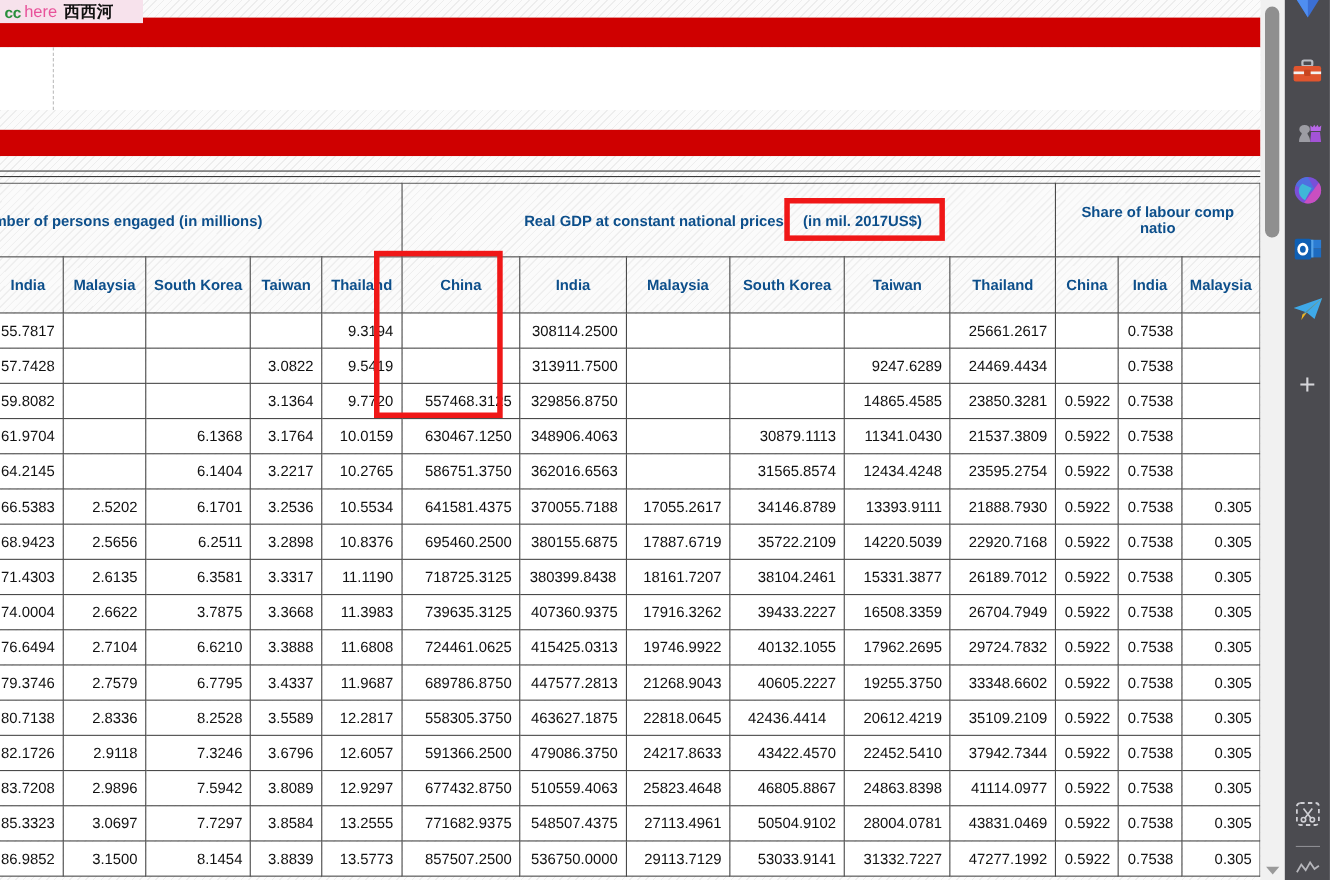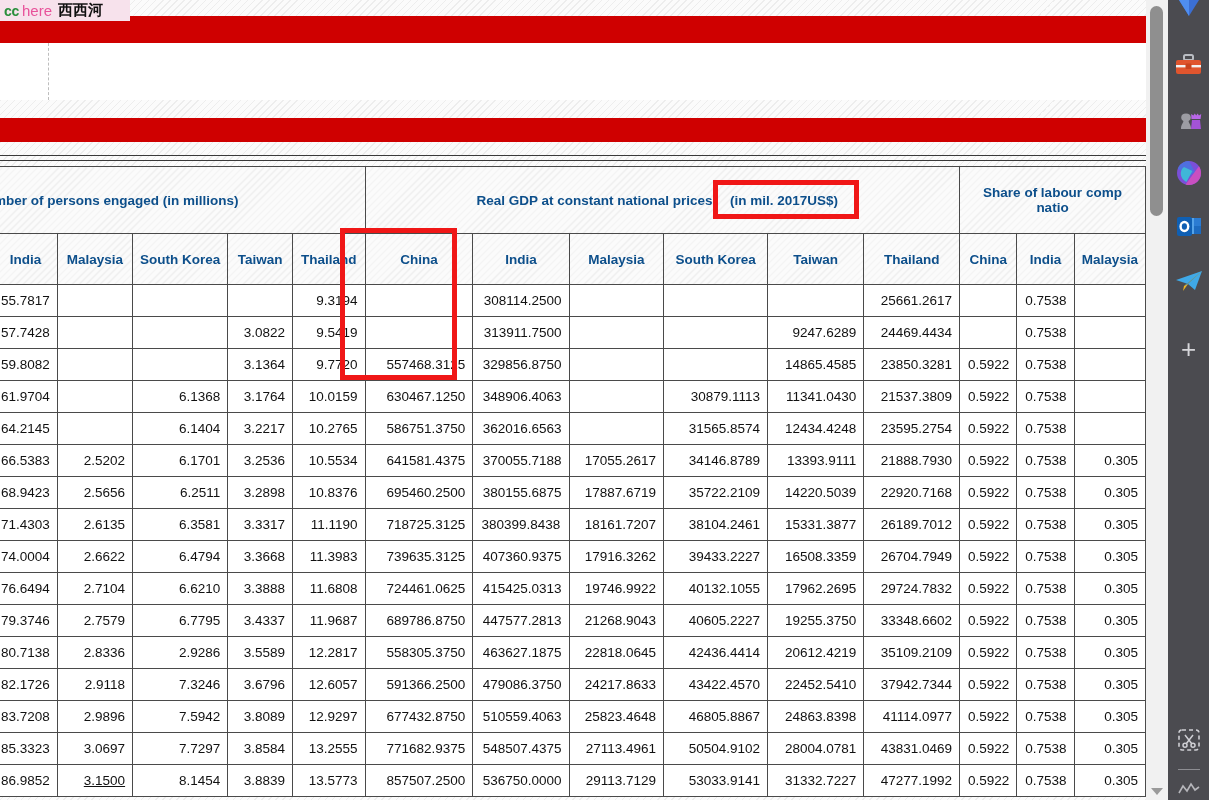--- a/index.html
+++ b/index.html
@@ -295,21 +295,21 @@
             <td style="width: 110px;">38104.2461</td>
             <td style="width: 103px;">15331.3877</td>
             <td style="width: 102px;">26189.7012</td>
             <td style="width: 58px;">0.5922</td>
             <td style="width: 58px;">0.7538</td>
             <td style="width: 62px;">0.305</td>
           </tr>
           <tr>
             <td style="width: 57px;">74.0004</td>
             <td style="width: 78px;">2.6622</td>
-            <td style="width: 63px;">6.4794</td>
+            <td style="width: 63px;">3.7875</td>
             <td style="width: 68px;">3.3668</td>
             <td style="width: 74px;">11.3983</td>
             <td style="width: 117px;">739635.3125</td>
             <td style="width: 98px;">407360.9375</td>
             <td style="width: 100px;">17916.3262</td>
             <td style="width: 110px;">39433.2227</td>
             <td style="width: 103px;">16508.3359</td>
             <td style="width: 102px;">26704.7949</td>
             <td style="width: 58px;">0.5922</td>
             <td style="width: 58px;">0.7538</td>
@@ -343,27 +343,27 @@
             <td style="width: 110px;">40605.2227</td>
             <td style="width: 103px;">19255.3750</td>
             <td style="width: 102px;">33348.6602</td>
             <td style="width: 58px;">0.5922</td>
             <td style="width: 58px;">0.7538</td>
             <td style="width: 62px;">0.305</td>
           </tr>
           <tr>
             <td style="width: 57px;">80.7138</td>
             <td style="width: 78px;">2.8336</td>
-            <td style="width: 63px;">2.9286</td>
+            <td style="width: 63px;">8.2528</td>
             <td style="width: 68px;">3.5589</td>
             <td style="width: 74px;">12.2817</td>
             <td style="width: 117px;">558305.3750</td>
             <td style="width: 98px;">463627.1875</td>
             <td style="width: 100px;">22818.0645</td>
-            <td style="width: 110px;">42436.4414</td>
+            <td style="width: 110px; text-align: center;">42436.4414</td>
             <td style="width: 103px;">20612.4219</td>
             <td style="width: 102px;">35109.2109</td>
             <td style="width: 58px;">0.5922</td>
             <td style="width: 58px;">0.7538</td>
             <td style="width: 62px;">0.305</td>
           </tr>
           <tr>
             <td style="width: 57px;">82.1726</td>
             <td style="width: 78px;">2.9118</td>
             <td style="width: 63px;">7.3246</td>
@@ -406,21 +406,21 @@
             <td style="width: 100px;">27113.4961</td>
             <td style="width: 110px;">50504.9102</td>
             <td style="width: 103px;">28004.0781</td>
             <td style="width: 102px;">43831.0469</td>
             <td style="width: 58px;">0.5922</td>
             <td style="width: 58px;">0.7538</td>
             <td style="width: 62px;">0.305</td>
           </tr>
           <tr>
             <td style="width: 57px;">86.9852</td>
-            <td style="width: 78px; text-decoration: underline;">3.1500</td>
+            <td style="width: 78px;">3.1500</td>
             <td style="width: 63px; margin-top: 27px;">8.1454</td>
             <td style="width: 68px;">3.8839</td>
             <td style="width: 74px;">13.5773</td>
             <td style="width: 117px;">857507.2500</td>
             <td style="width: 98px;">536750.0000</td>
             <td style="width: 100px;">29113.7129</td>
             <td style="width: 110px;">53033.9141</td>
             <td style="width: 103px;">31332.7227</td>
             <td style="width: 102px;">47277.1992</td>
             <td style="width: 58px;">0.5922</td>

